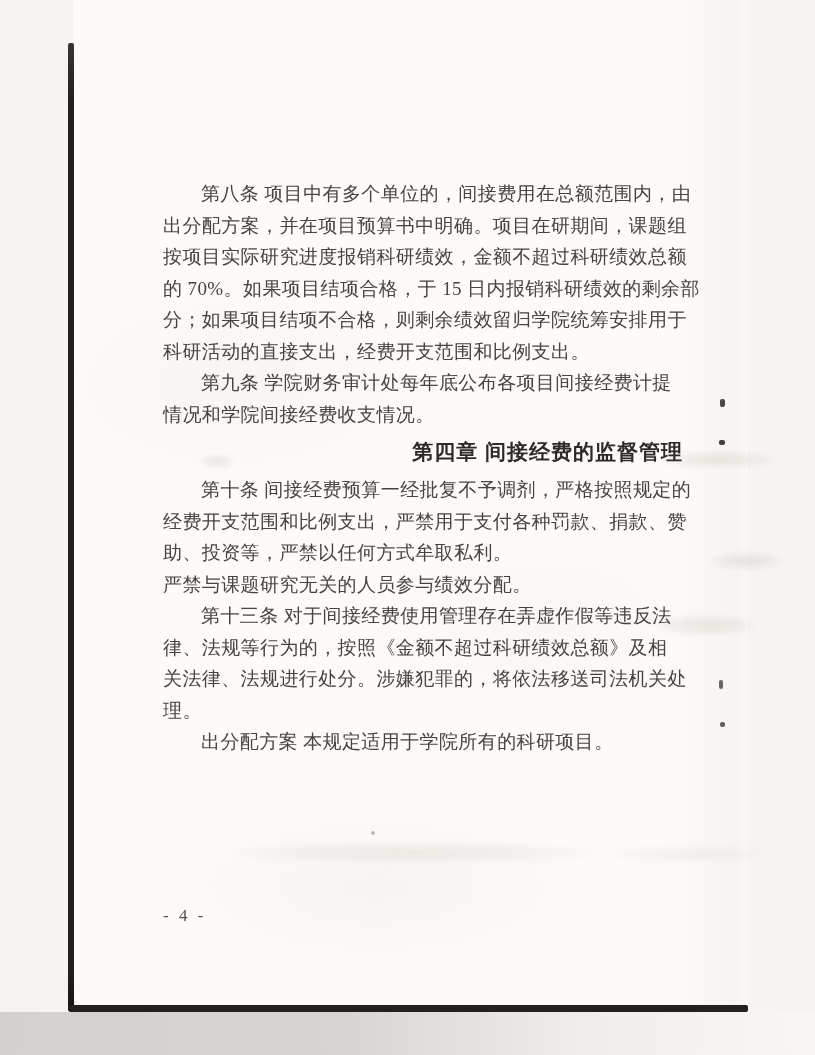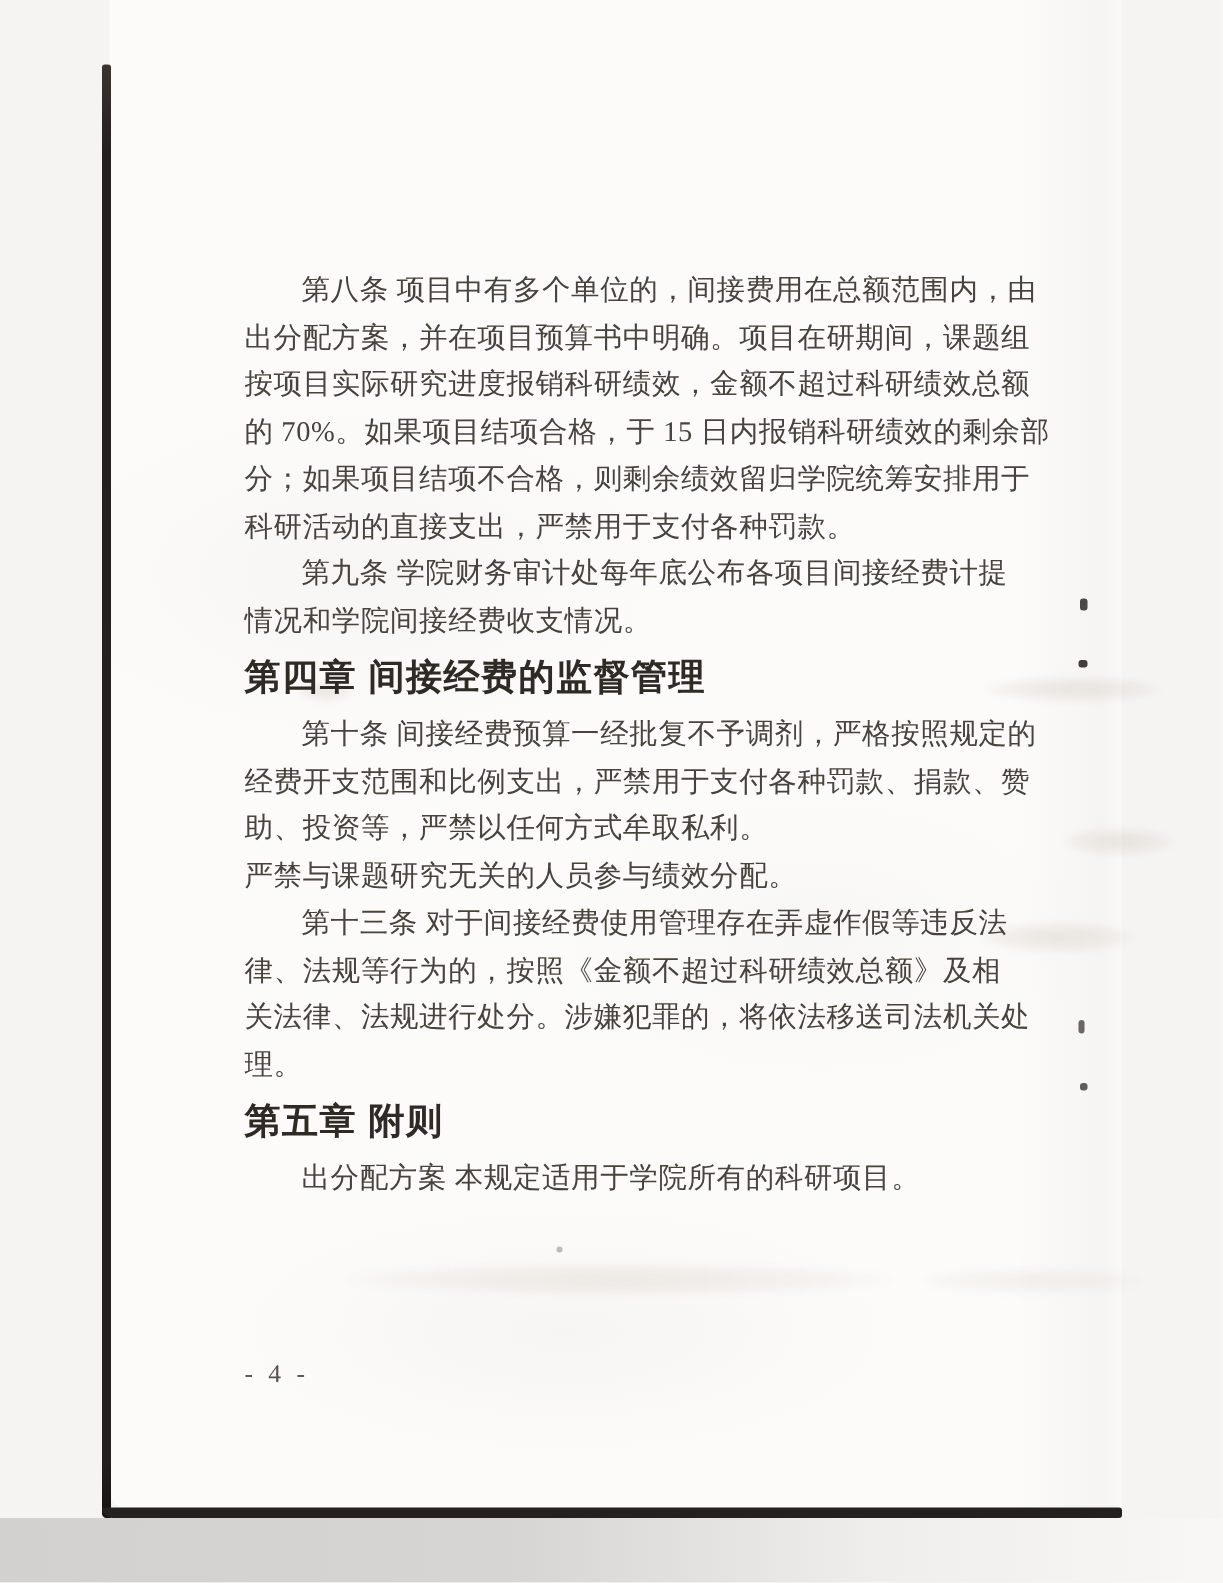--- a/index.html
+++ b/index.html
@@ -55,22 +55,22 @@
     margin-top:19px;
   }
   .line{
     font-size:19px;height:31.5px;line-height:31.5px;
     white-space:nowrap;letter-spacing:0.4px;
     text-align:left;
   }
   .line.indent{text-indent:38px;}
   .line.heading{
     font-family:"Liberation Sans","DejaVu Sans",sans-serif;
-    font-weight:bold;font-size:24px;color:var(--heading-ink);
-    height:44px;line-height:44px;text-align:left;text-indent:0;
+    font-weight:bold;font-size:21px;color:var(--heading-ink);
+    height:44px;line-height:44px;text-align:right;text-indent:0;
     letter-spacing:1px;
   }
   .page-number{
     position:absolute;left:90px;top:906px;
     font-size:17px;letter-spacing:3px;color:var(--pagenum-ink);
   }
   
   .smudge{
     position:absolute;pointer-events:none;
     background:radial-gradient(ellipse at center, rgba(176,160,145,0.22) 0%, rgba(176,160,145,0.10) 55%, rgba(176,160,145,0) 75%);
@@ -113,33 +113,32 @@
     <div class="smudge s4"></div>
     <div class="smudge s5"></div>
     <div class="smudge s6"></div>
 
     <div class="content">
         <div class="line indent">第八条  项目中有多个单位的，间接费用在总额范围内，由</div>
         <div class="line">出分配方案，并在项目预算书中明确。项目在研期间，课题组</div>
         <div class="line">按项目实际研究进度报销科研绩效，金额不超过科研绩效总额</div>
         <div class="line">的 70%。如果项目结项合格，于 15 日内报销科研绩效的剩余部</div>
         <div class="line">分；如果项目结项不合格，则剩余绩效留归学院统筹安排用于</div>
-        <div class="line">科研活动的直接支出，严禁用于支付各种罚款。</div>
+        <div class="line">科研活动的直接支出，经费开支范围和比例支出。</div>
         <div class="line indent">第九条  学院财务审计处每年底公布各项目间接经费计提</div>
         <div class="line">情况和学院间接经费收支情况。</div>
         <div class="line heading">第四章 间接经费的监督管理</div>
         <div class="line indent">第十条  间接经费预算一经批复不予调剂，严格按照规定的</div>
         <div class="line">经费开支范围和比例支出，严禁用于支付各种罚款、捐款、赞</div>
         <div class="line">助、投资等，严禁以任何方式牟取私利。</div>
         <div class="line">严禁与课题研究无关的人员参与绩效分配。</div>
         <div class="line indent">第十三条  对于间接经费使用管理存在弄虚作假等违反法</div>
         <div class="line">律、法规等行为的，按照《金额不超过科研绩效总额》及相</div>
         <div class="line">关法律、法规进行处分。涉嫌犯罪的，将依法移送司法机关处</div>
         <div class="line">理。</div>
-        <div class="line heading">第五章 附则</div>
         <div class="line indent">出分配方案  本规定适用于学院所有的科研项目。</div>
       </div>
 
     <div class="page-number">- 4 -</div>
   </div>
 
   <div class="spine"></div>
   <div class="bottom-edge"></div>
   <div class="bottom-strip"></div>
 

